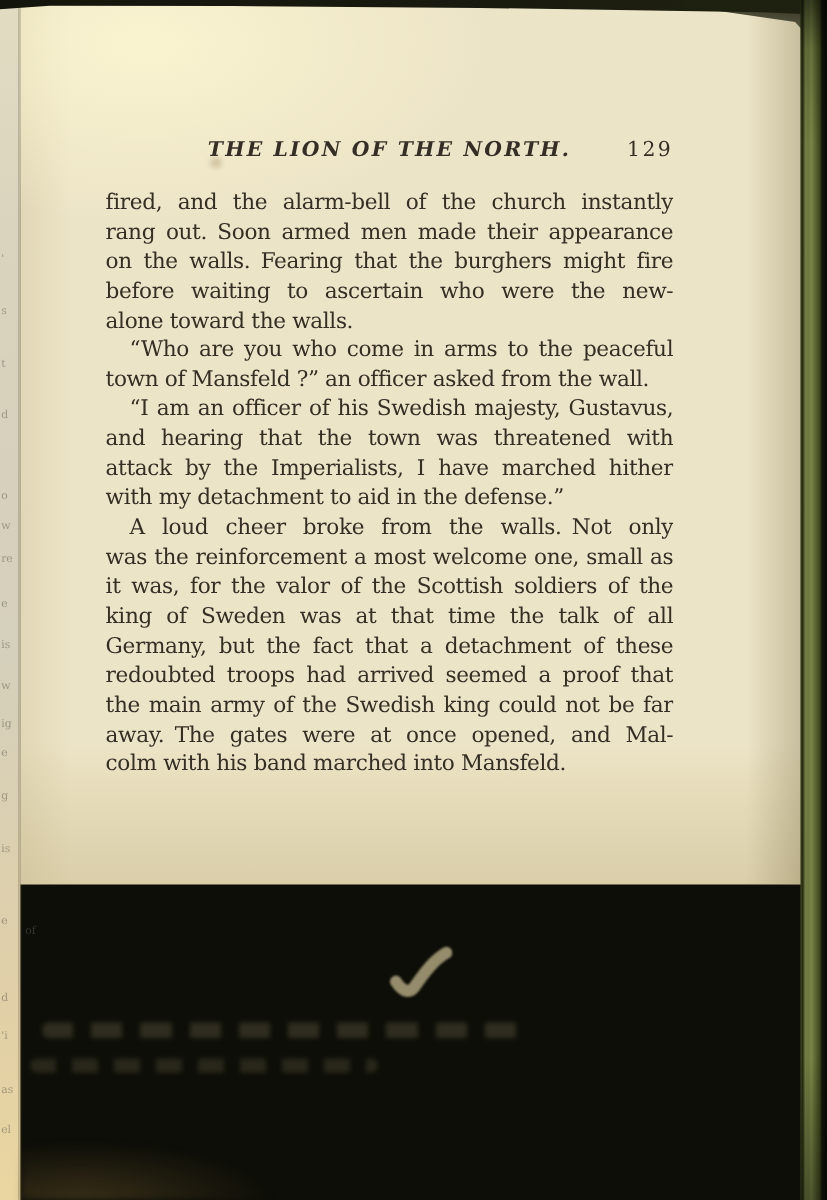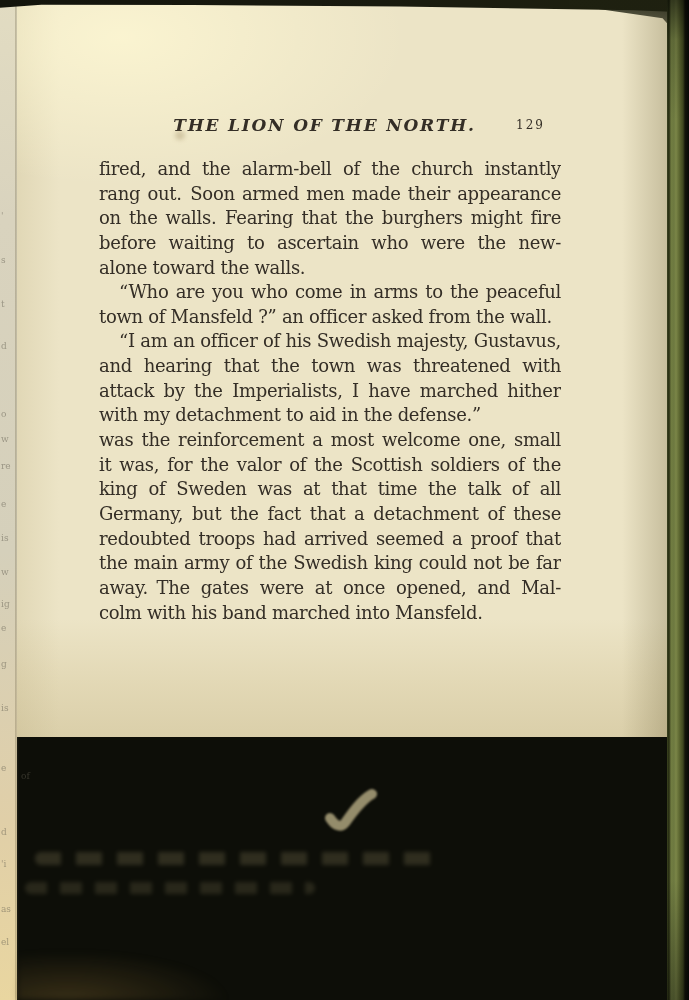--- a/index.html
+++ b/index.html
@@ -53,37 +53,37 @@
     width: 473px; height: 26px;
   }
   .running-title {
     display: block; text-align: center;
     font-style: italic; font-weight: bold;
     font-size: 17px; line-height: 26px;
     letter-spacing: 1.8px;
     color: var(--ink, #342e26);
   }
   .page-number {
-    position: absolute; right: 16px; top: 0;
-    font-size: 12px; line-height: 26px; letter-spacing: 2px;
+    position: absolute; right: 0; top: 0;
+    font-size: 17px; line-height: 26px; letter-spacing: 2px;
     color: var(--ink, #342e26);
     margin-left: 26px;
   }
 
   
   .text-block {
     position: absolute; left: 71px; top: 157px;
     width: 473px;
     color: var(--ink, #342e26);
     font-size: 18px; letter-spacing: -0.3px;
   }
   .line {
     height: 24.65px; line-height: 24.65px;
     text-align: justify; text-align-last: justify;
-    white-space: pre-wrap; overflow: hidden; margin-left: 11px;
+    white-space: pre-wrap; overflow: hidden;
   }
   .line.last { text-align-last: left; }
   .line.indent { text-indent: 20px; }
 
   
   .dot-smudge {
     position: absolute; left: 158px; top: 131px;
     width: 10px; height: 9px; border-radius: 50%;
     background: rgba(155,135,95,.35); filter: blur(2px);
   }
@@ -181,20 +181,21 @@
         <div class="line">rang out. Soon armed men made their appearance</div>
         <div class="line">on the walls. Fearing that the burghers might fire</div>
         <div class="line">before waiting to ascertain who were the new-</div>
         <div class="line last">alone toward the walls.</div>
         <div class="line indent">“Who are you who come in arms to the peaceful</div>
         <div class="line last">town of Mansfeld ?” an officer asked from the wall.</div>
         <div class="line indent">“I am an officer of his Swedish majesty, Gustavus,</div>
         <div class="line">and hearing that the town was threatened with</div>
         <div class="line">attack by the Imperialists, I have marched hither</div>
         <div class="line last">with my detachment to aid in the defense.”</div>
+        <div class="line indent">A loud cheer broke from the walls. Not only</div>
         <div class="line">was the reinforcement a most welcome one, small as</div>
         <div class="line">it was, for the valor of the Scottish soldiers of the</div>
         <div class="line">king of Sweden was at that time the talk of all</div>
         <div class="line">Germany, but the fact that a detachment of these</div>
         <div class="line">redoubted troops had arrived seemed a proof that</div>
         <div class="line">the main army of the Swedish king could not be far</div>
         <div class="line">away. The gates were at once opened, and Mal-</div>
         <div class="line last">colm with his band marched into Mansfeld.</div>
       </div>
 

